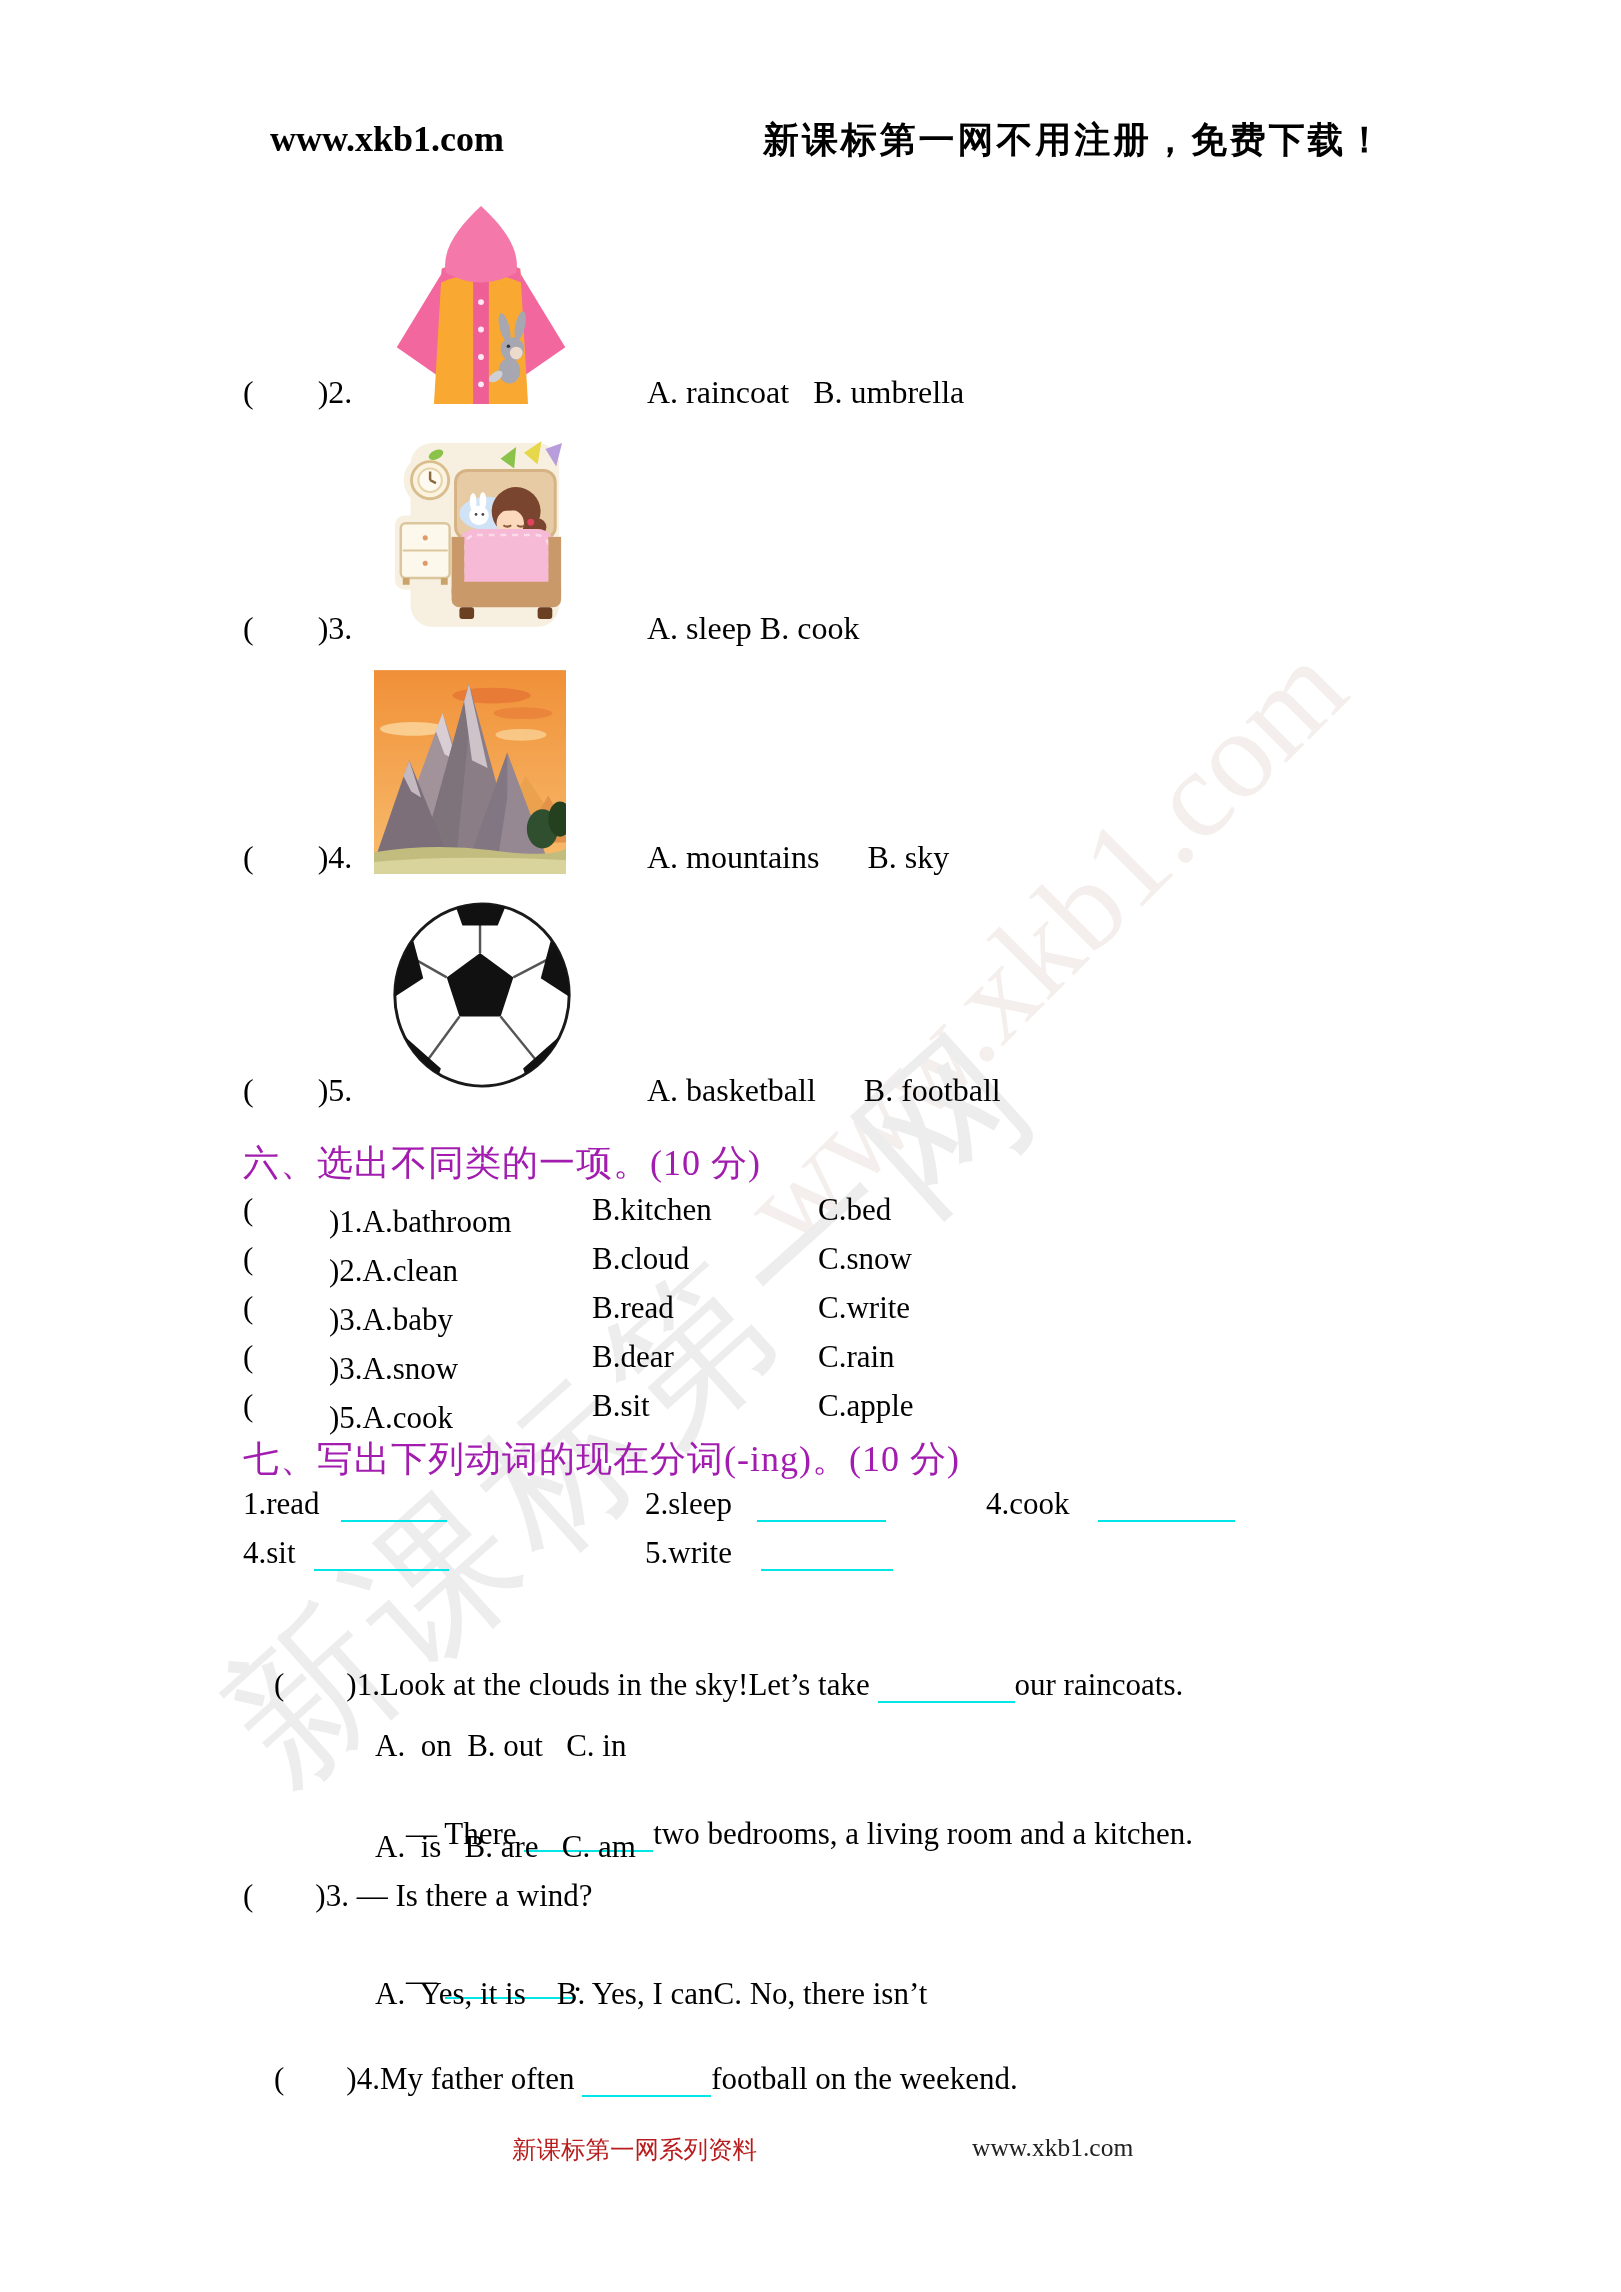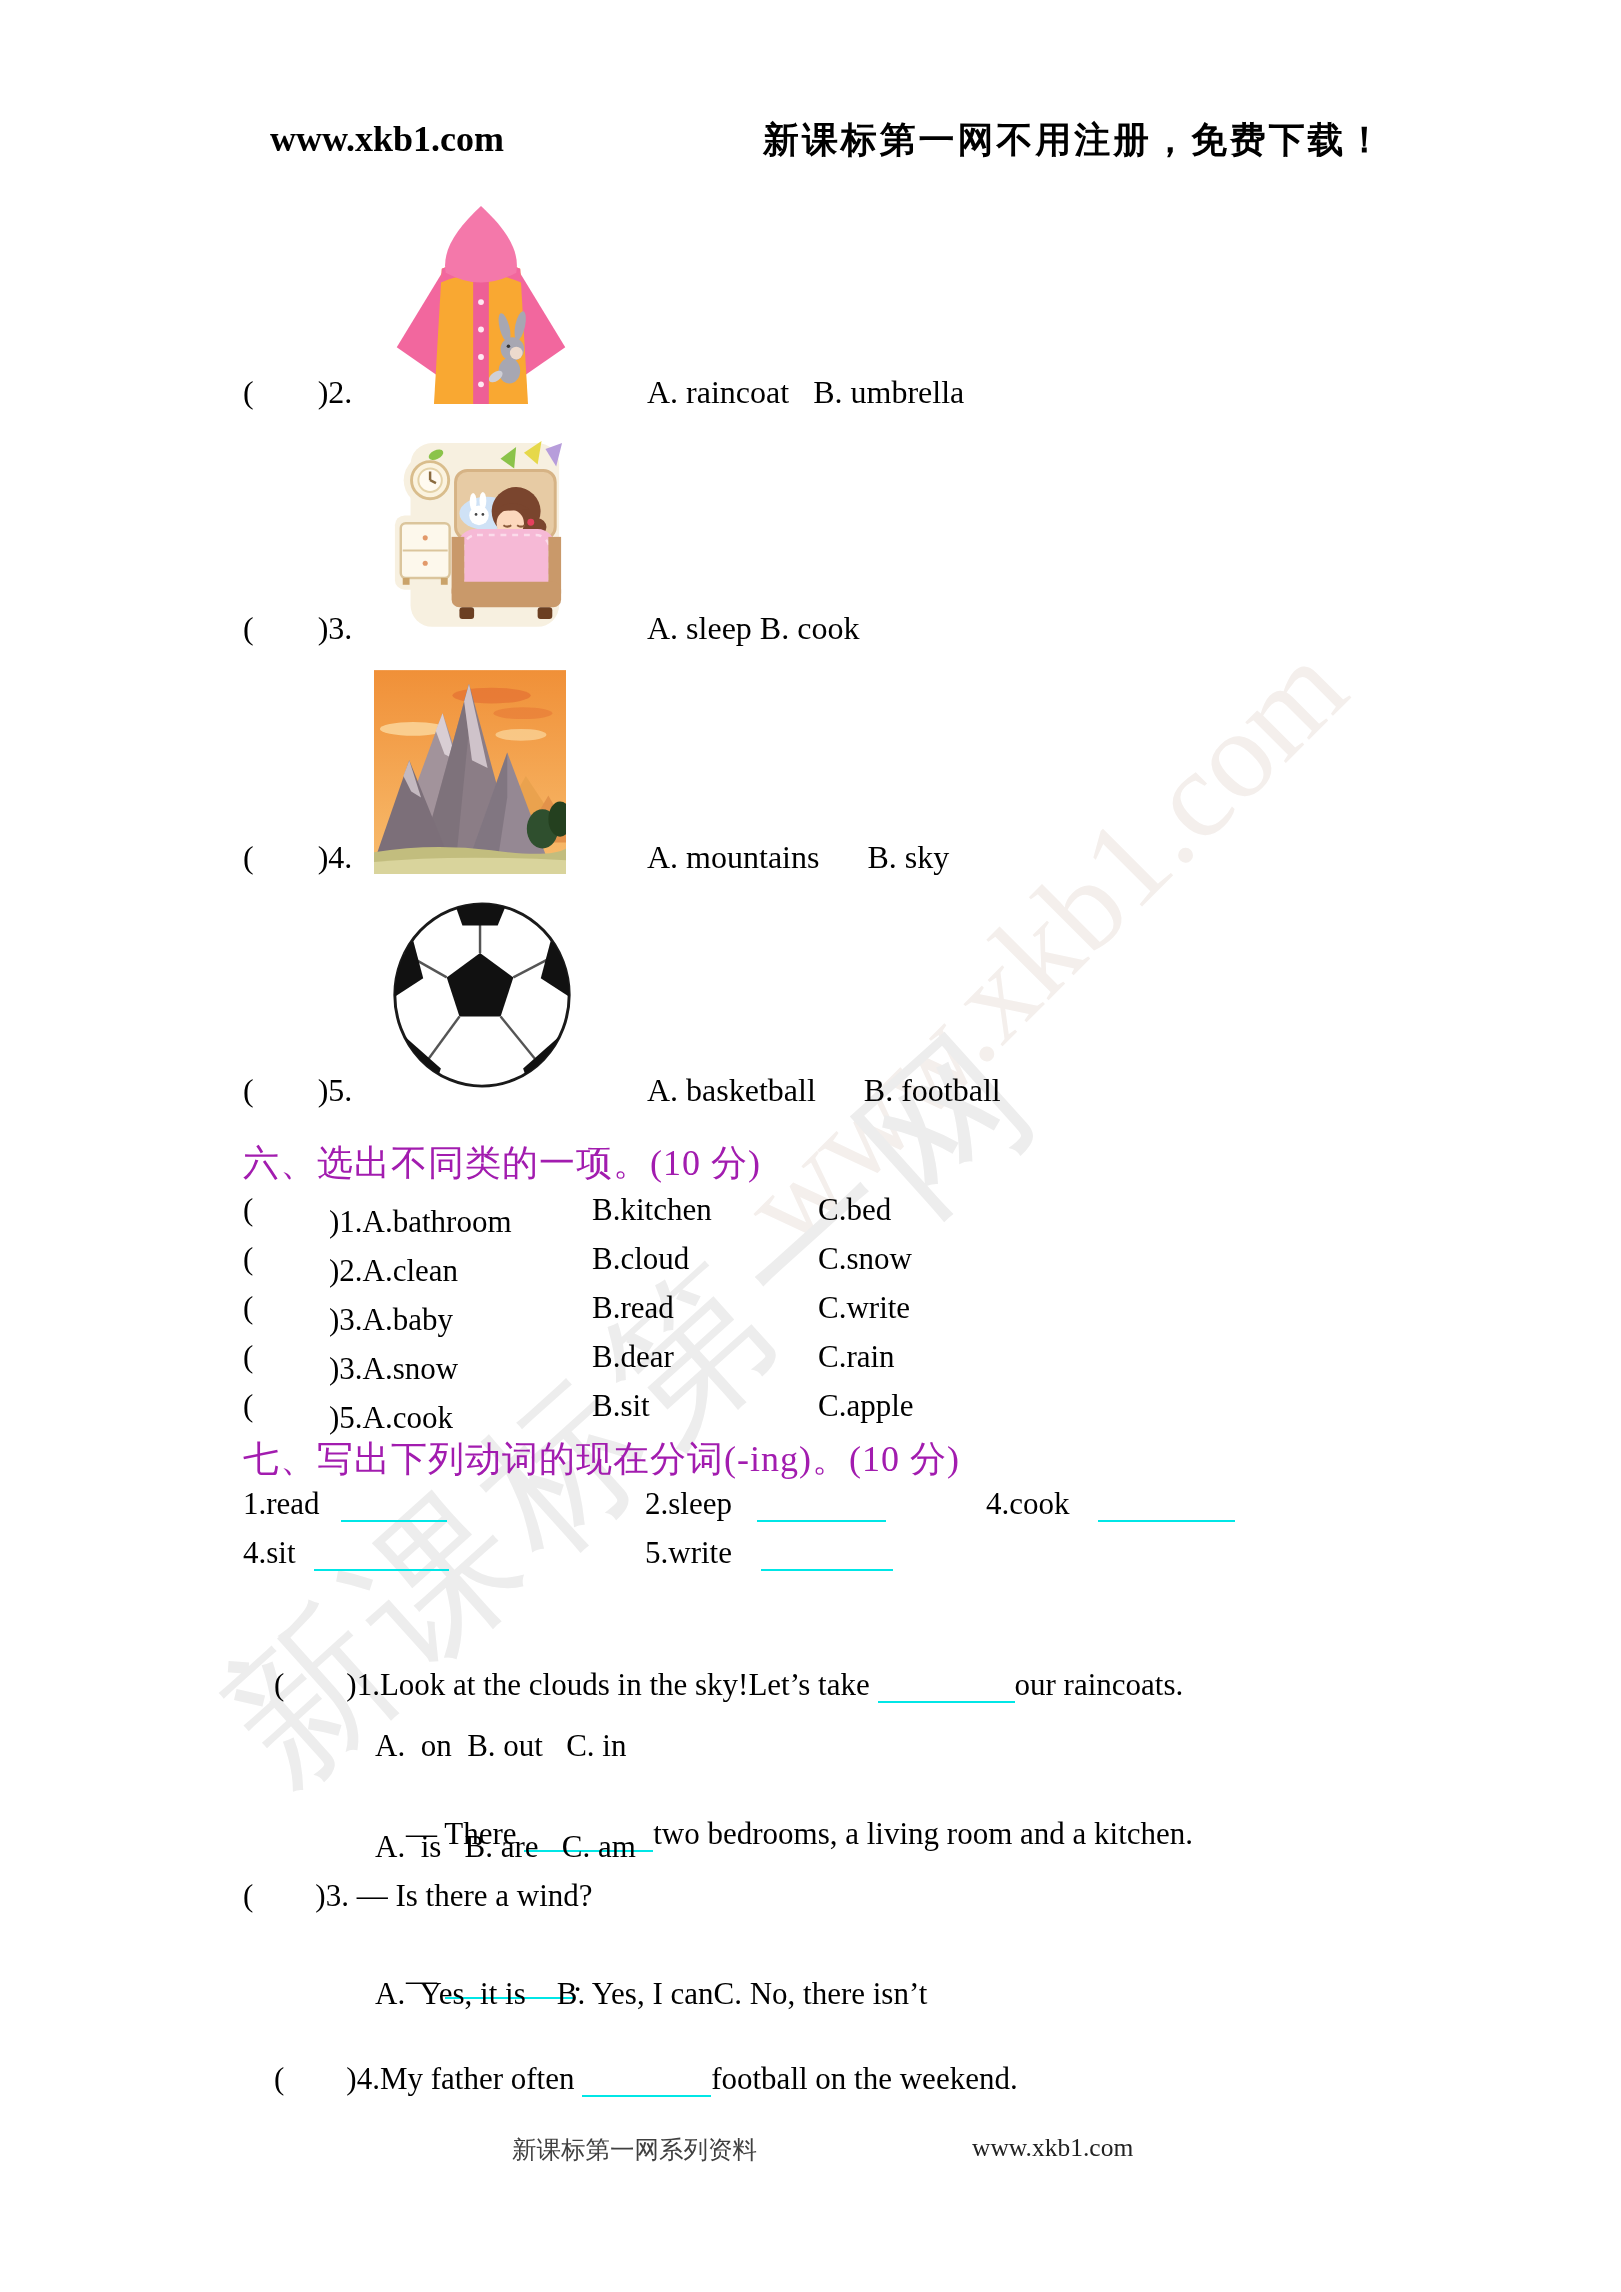--- a/index.html
+++ b/index.html
@@ -15,21 +15,21 @@
   .qopts { position:absolute; left:404px; top:0; white-space:pre; }
   .sec-title { font-size:36px; color:#a21caf; letter-spacing:1px; }
   .b32 { font-size:31px;text-align:center; }
   .six-row span { position:absolute; top:0; white-space:pre; font-size:31px; }
   .col-paren { left:0; }
   .col-a { left:86px;margin-top:12px; }
   .col-b { left:349px; }
   .col-c { left:575px; }
   .ublank { position:absolute; border-bottom:2.9px solid #00e6e6; height:0; z-index:2; }
   .ibk { display:inline-block; border-bottom:2.9px solid #00e6e6; height:9.8px; vertical-align:-7.8px; }
-  .ftr { font-size:24.5px; color:#404040;
+  .ftr { font-size:24.5px; color:#b91c1c;
          font-family:"DejaVu Sans","Liberation Sans",sans-serif; }
   .ftr-url { font-size:25.5px; color:#222; font-family:"Liberation Serif",serif; }
   .wm { position:absolute; z-index:1; white-space:pre; pointer-events:none; }
   .wm-en { left:1044px; top:946px; font-size:125px; color:#f4efec;
            transform:translate(-50%,-50%) rotate(-45deg); font-family:"Liberation Serif",serif; }
   .wm-cn { left:632px; top:1407px; font-size:159px; color:#ededed; letter-spacing:11.8px;
            transform:translate(-50%,-50%) rotate(-42deg);
            font-family:"DejaVu Sans","Liberation Sans",sans-serif; }
   .pic { position:absolute; z-index:2; }
 </style>

